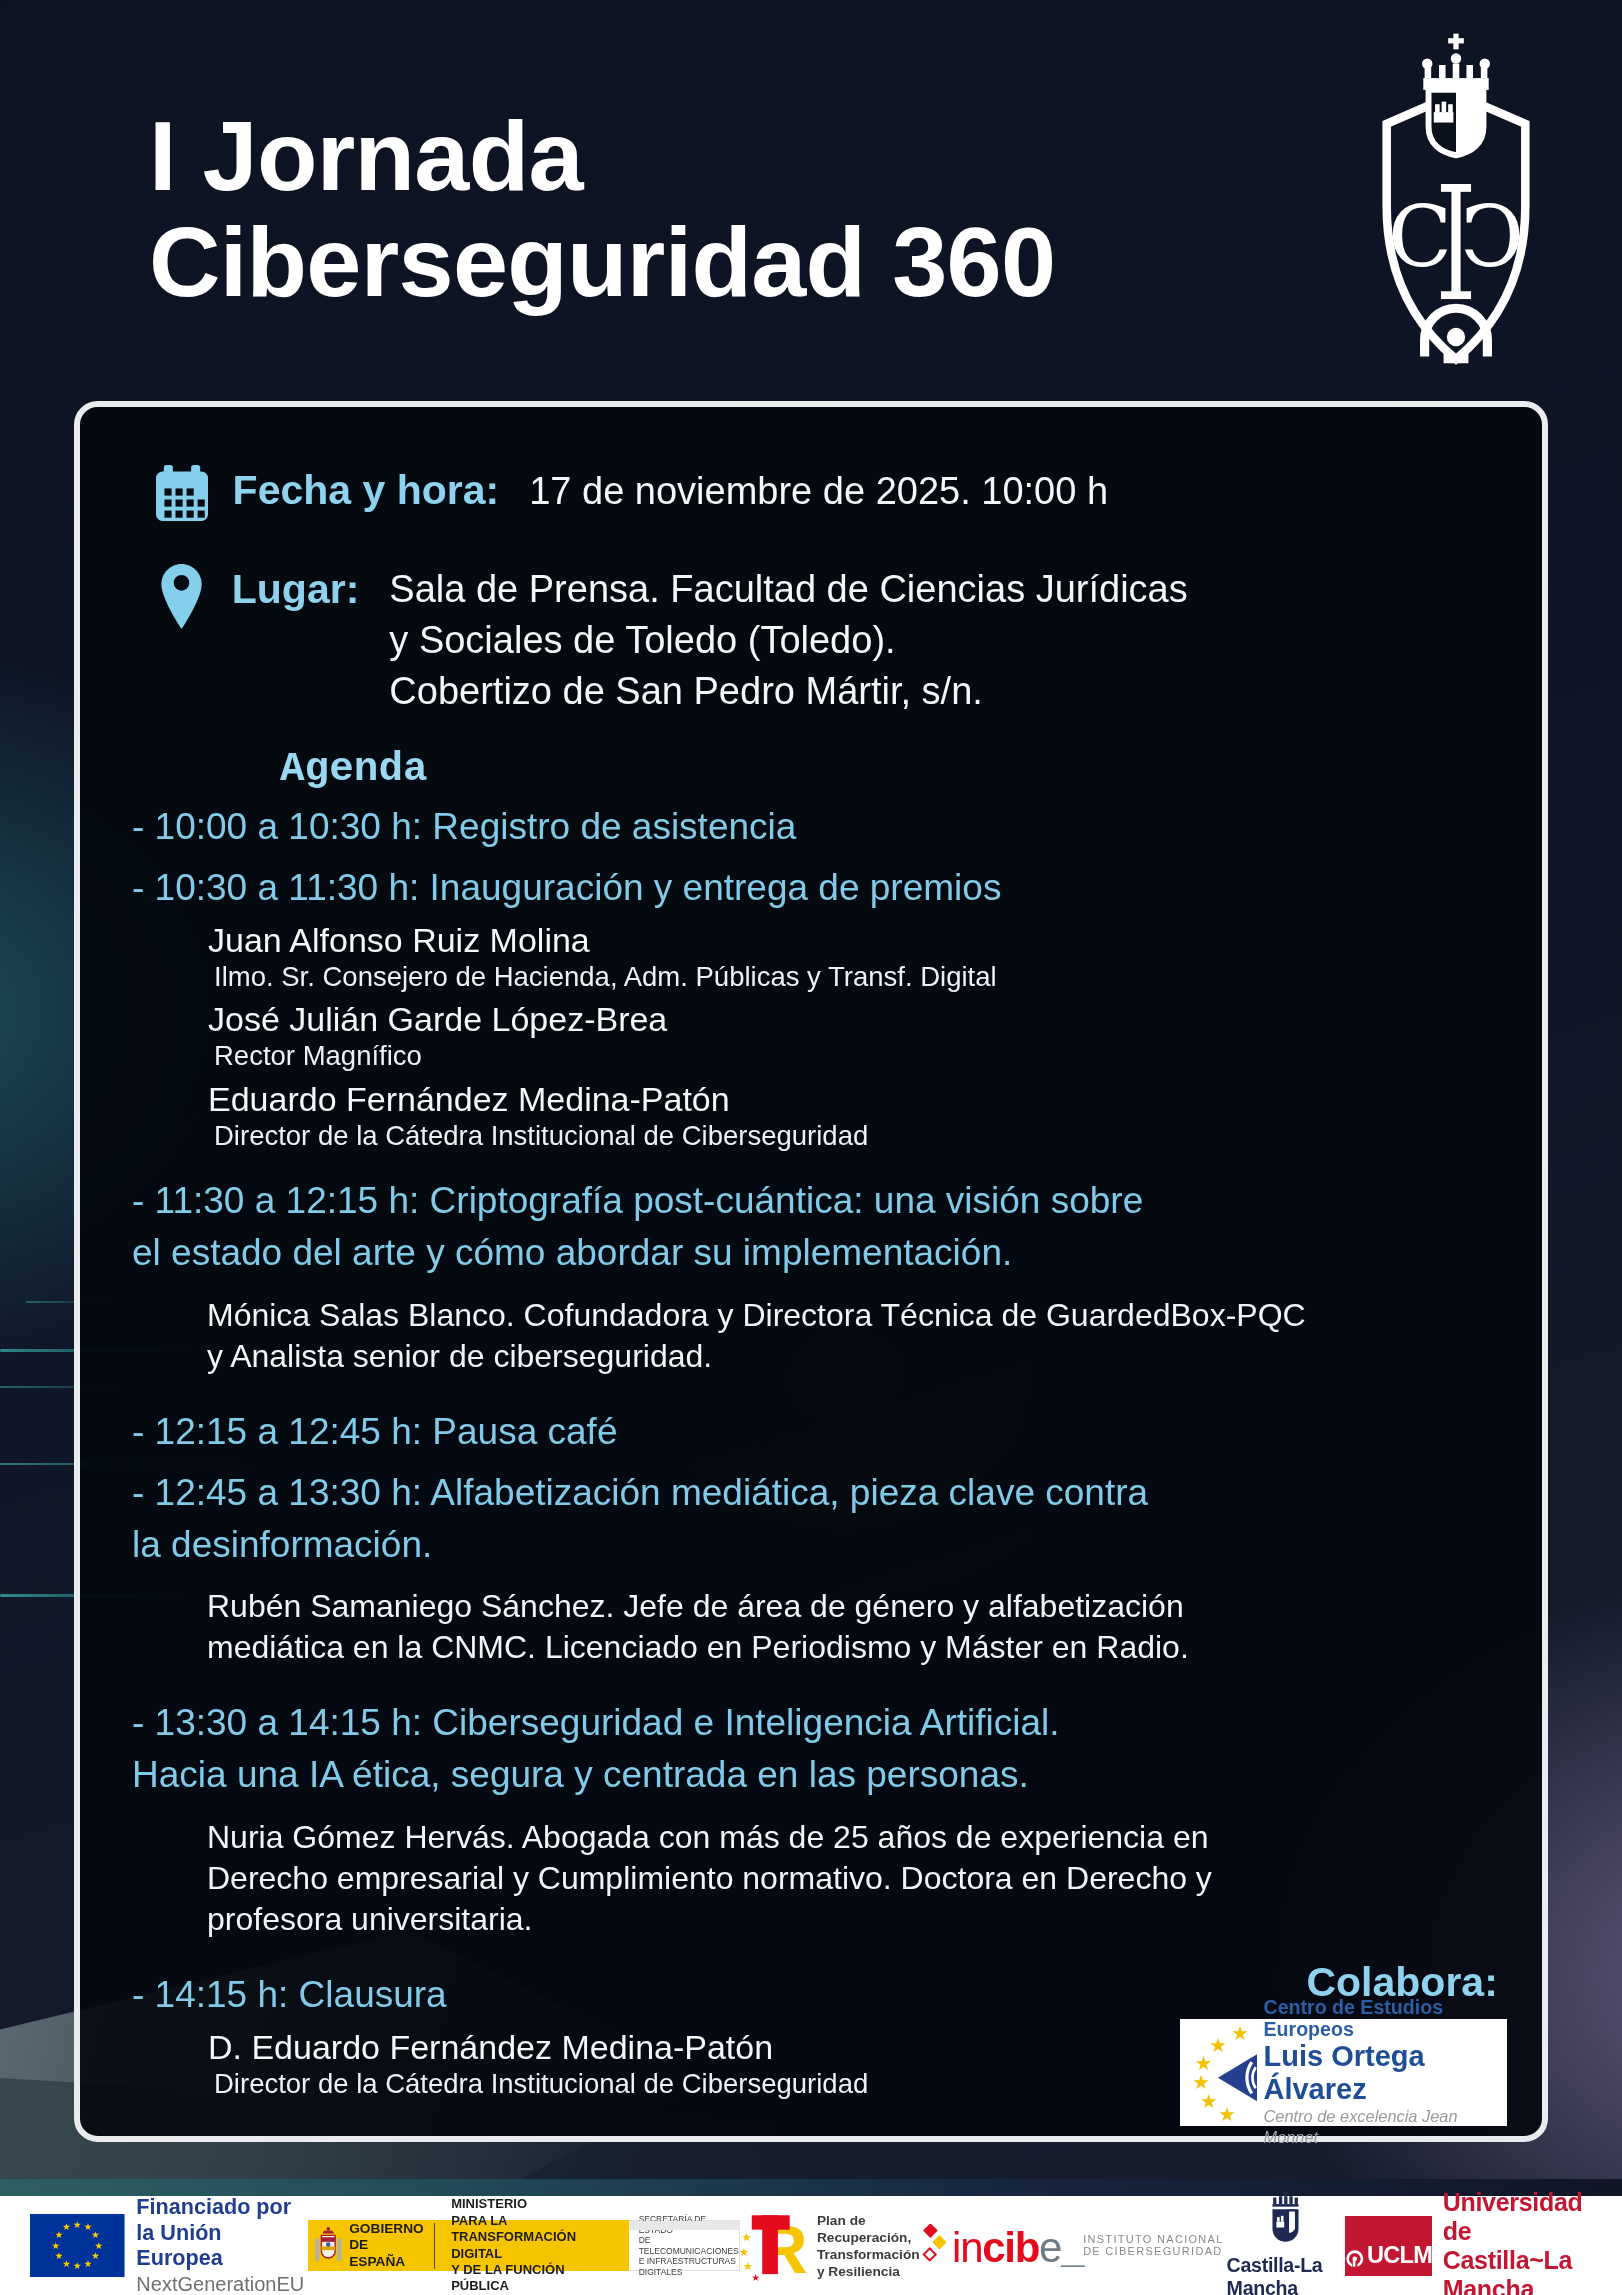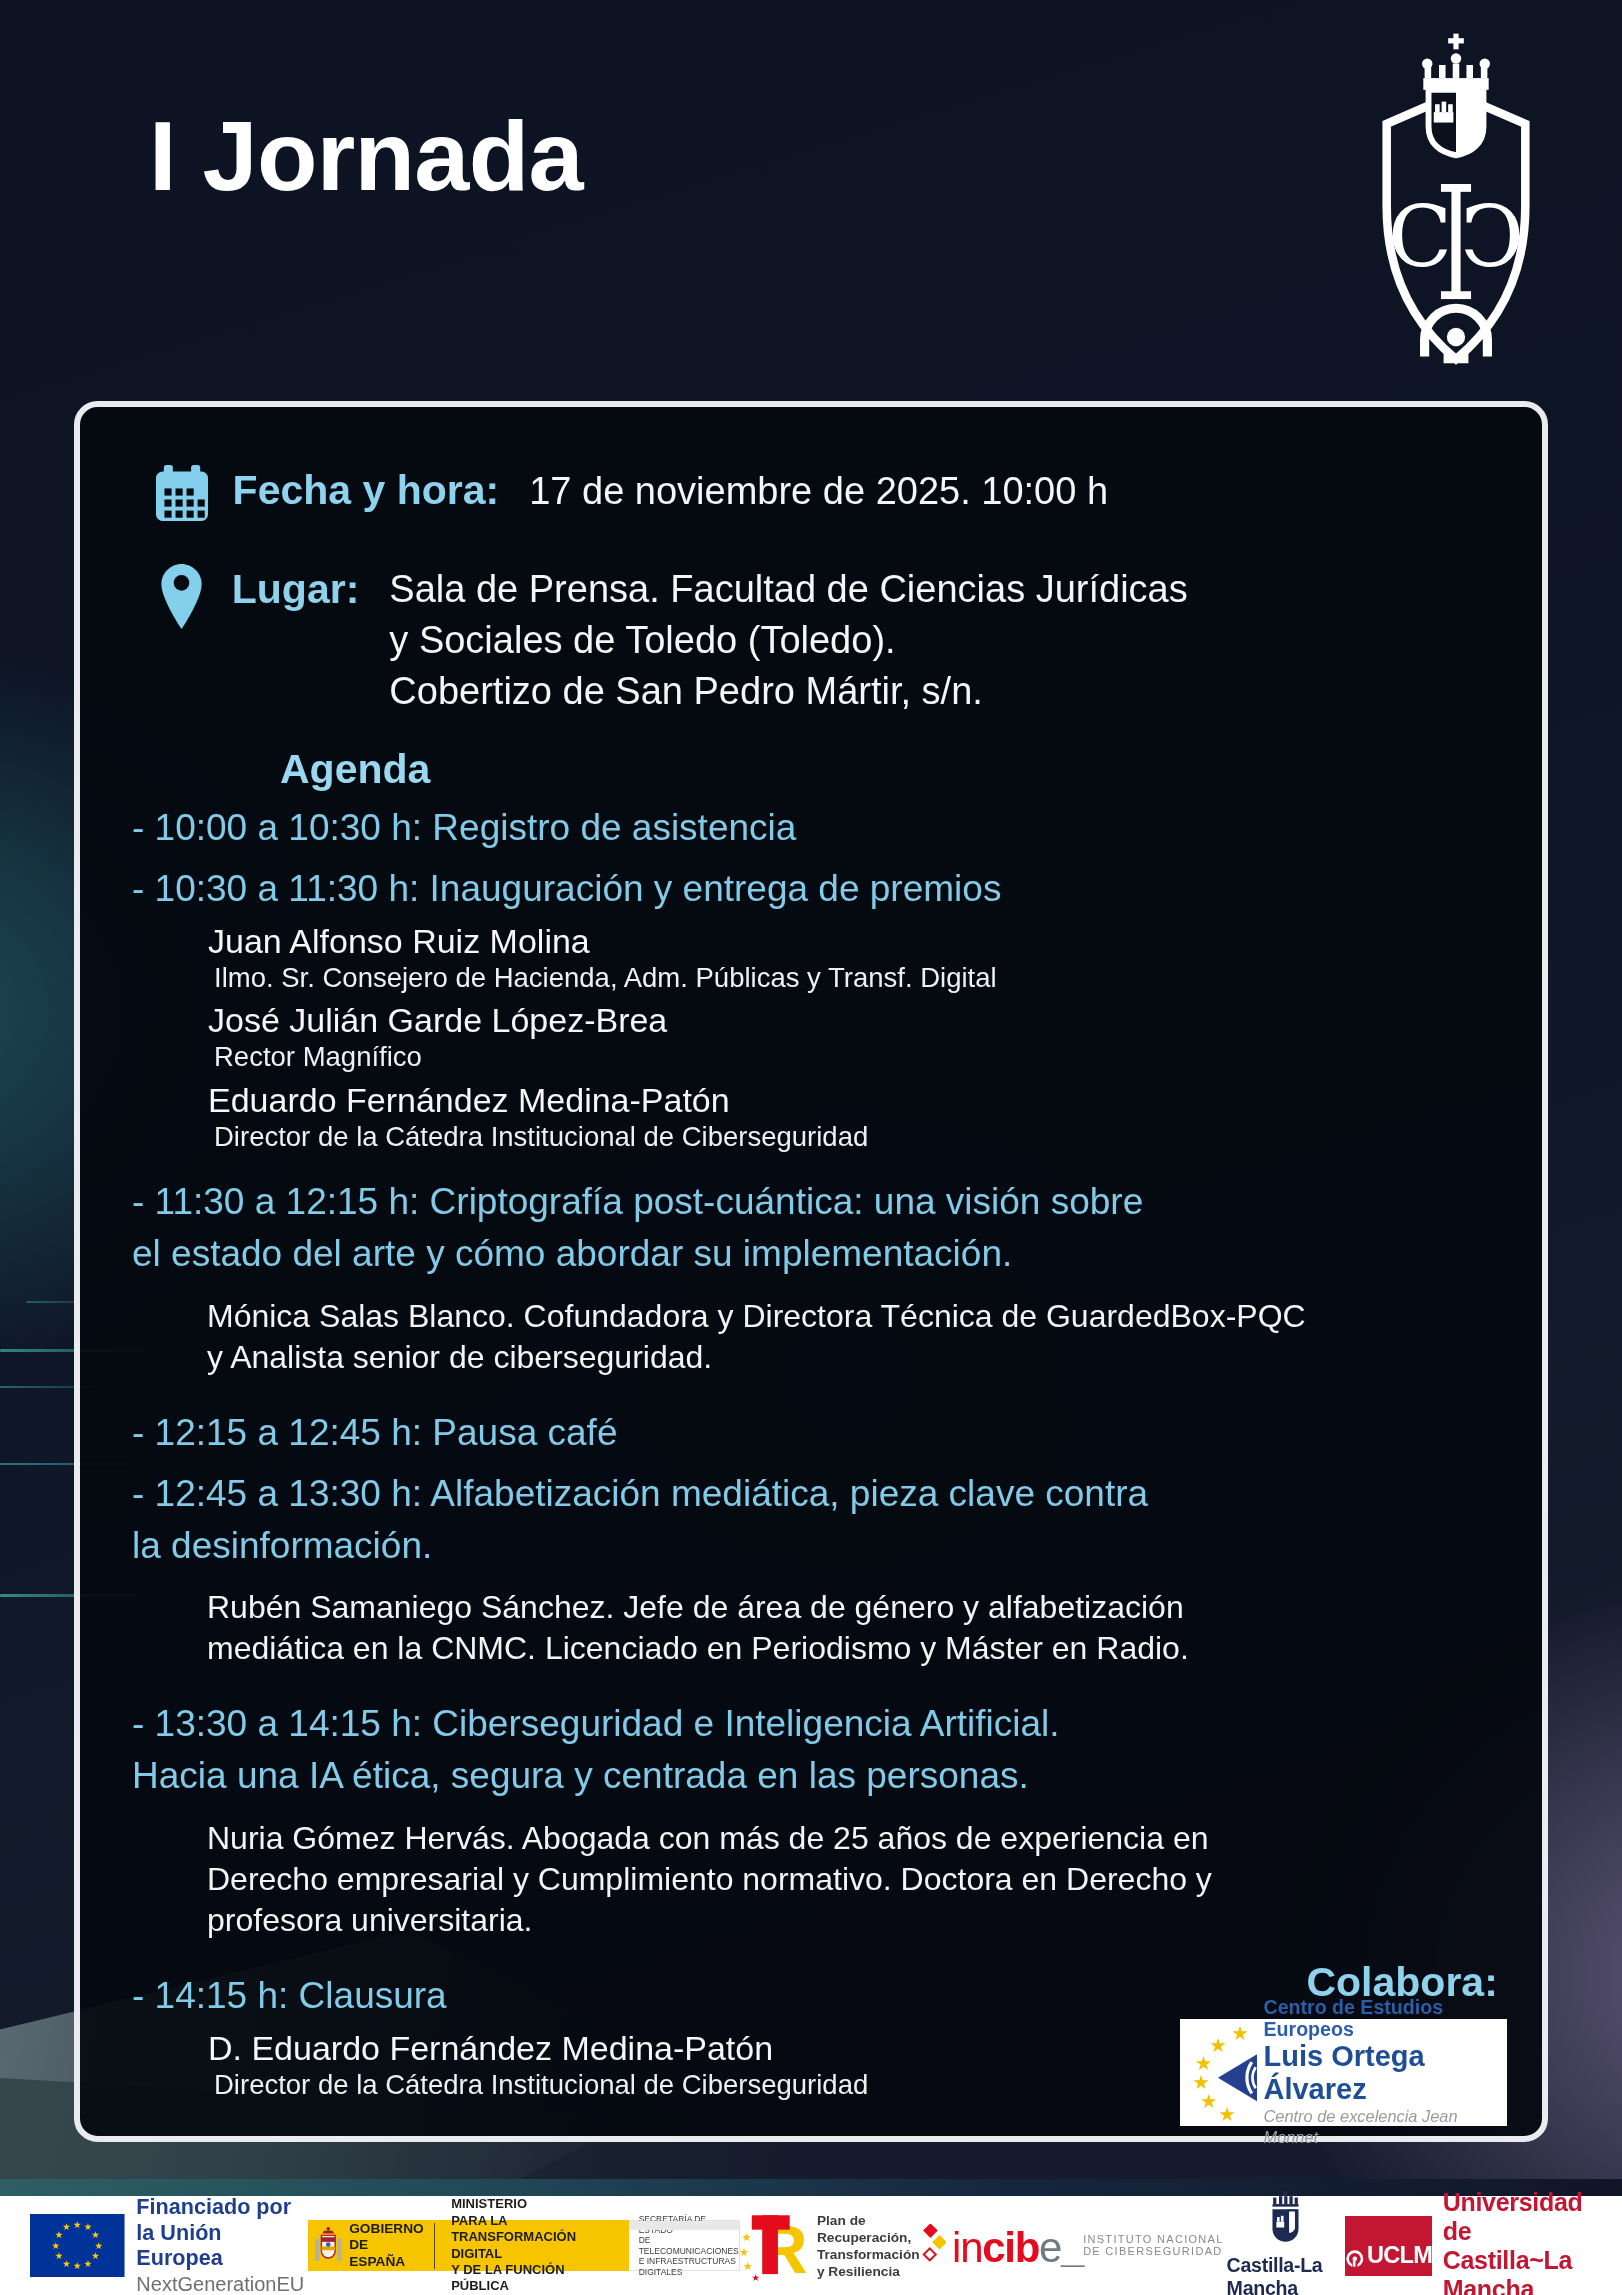--- a/index.html
+++ b/index.html
@@ -40,21 +40,21 @@
     background:rgba(4,8,14,0.90);box-sizing:border-box;}
   .box-inner{position:relative;width:100%;height:100%;padding:58px 33px 0 52px;box-sizing:border-box;}
 
   .event-row{display:flex;align-items:flex-start;margin-left:23.6px;}
   .event-row.lugar{margin-top:43px;}
   .event-icon{flex:0 0 auto;margin-right:25px;}
   .event-text{font-size:38px;line-height:51px;color:#f4f6f8;}
   .event-label{color:#8fd2ed;font-weight:bold;font-size:41px;margin-right:30px;}
   .pre{white-space:pre-line;}
 
-  .agenda-heading{margin:29px 0 2px 148px;color:#9ad7f0;font-weight:bold;font-size:41px;}
+  .agenda-heading{margin:29px 0 2px 148px;color:#9ad7f0;font-weight:bold;font-size:41px;font-family:Liberation Mono, monospace;}
 
   .l-session{color:#82cbe8;font-size:37px;line-height:52px;margin-top:9.2px;font-weight:400;}
   .l-name{color:#f6f7f9;font-size:34px;line-height:39px;margin:6.5px 0 0 76px;}
   .l-role{color:#eef1f4;font-size:27.5px;line-height:34px;margin-left:82px;}
   .l-desc{color:#f2f4f6;font-size:32px;line-height:41px;margin:15.7px 0 0 75px;}
   .mt-lg{margin-top:22px;}
   .mt-xl{margin-top:29px;}
 
   
   .colabora{position:absolute;right:35px;bottom:10.5px;width:340px;}
@@ -110,20 +110,21 @@
   <div class="glow-line gl2"></div>
   <div class="glow-line gl3"></div>
   <div class="glow-line gl4"></div>
   <div class="glow-line gl5"></div>
   <div class="laptop-deck"></div>
   <div class="laptop-base"></div>
   <div class="footer-strip"></div>
 
   <div class="title">
     <div>I Jornada</div>
+    <div>Ciberseguridad 360</div>
   </div>
 
   <svg class="cic-logo" viewBox="0 0 300 520">
 
     <rect x="146" y="4" width="8" height="24" fill="#fff"></rect>
     <rect x="138" y="11" width="24" height="8" fill="#fff"></rect>
 
     <circle cx="106" cy="50" r="8" fill="#fff"></circle>
     <circle cx="150" cy="42" r="8" fill="#fff"></circle>
     <circle cx="194" cy="50" r="8" fill="#fff"></circle>

